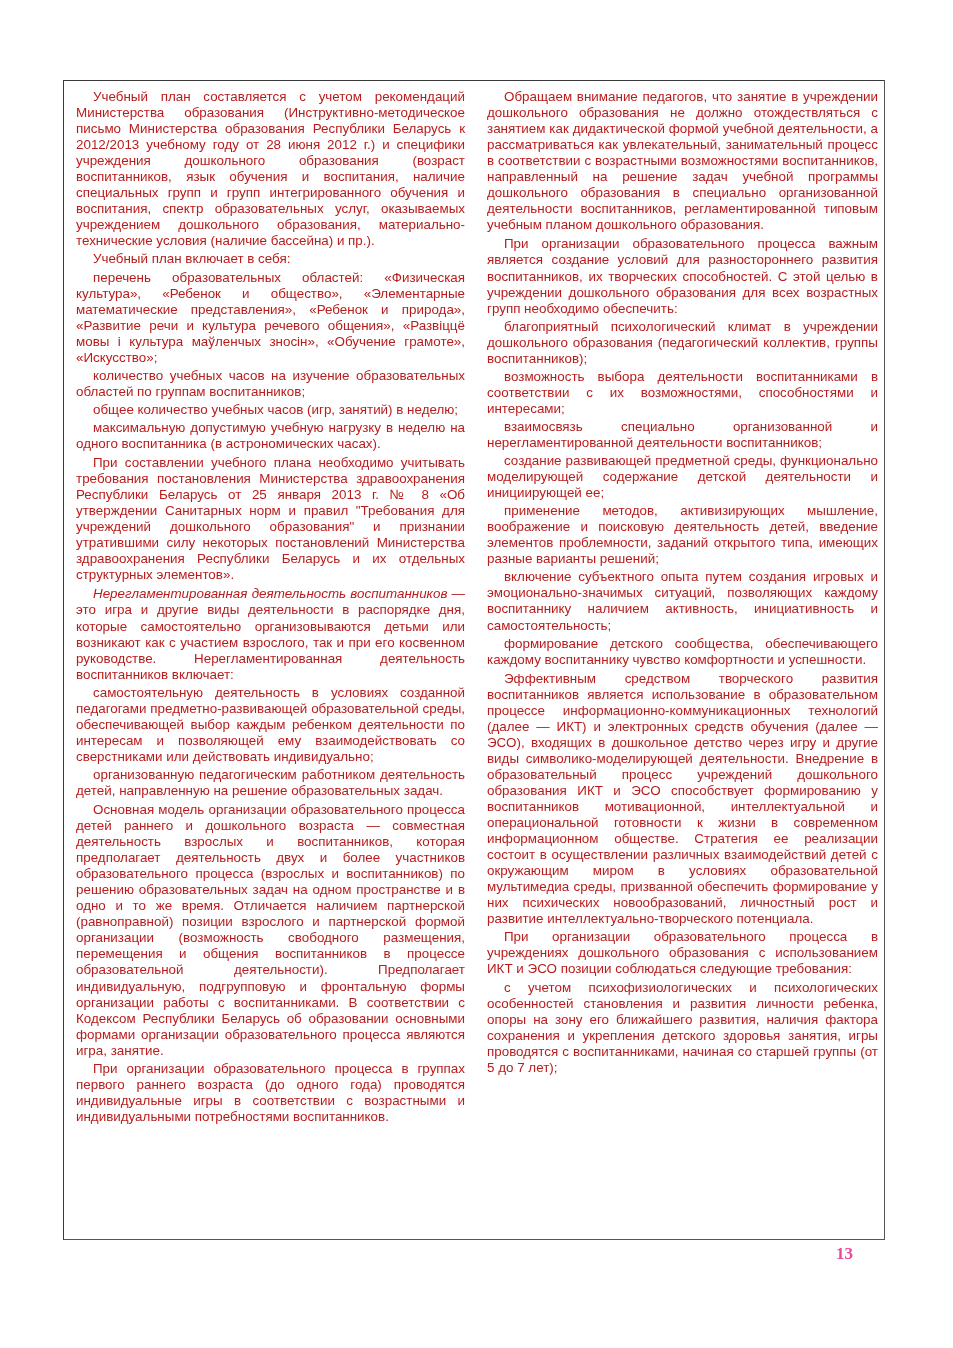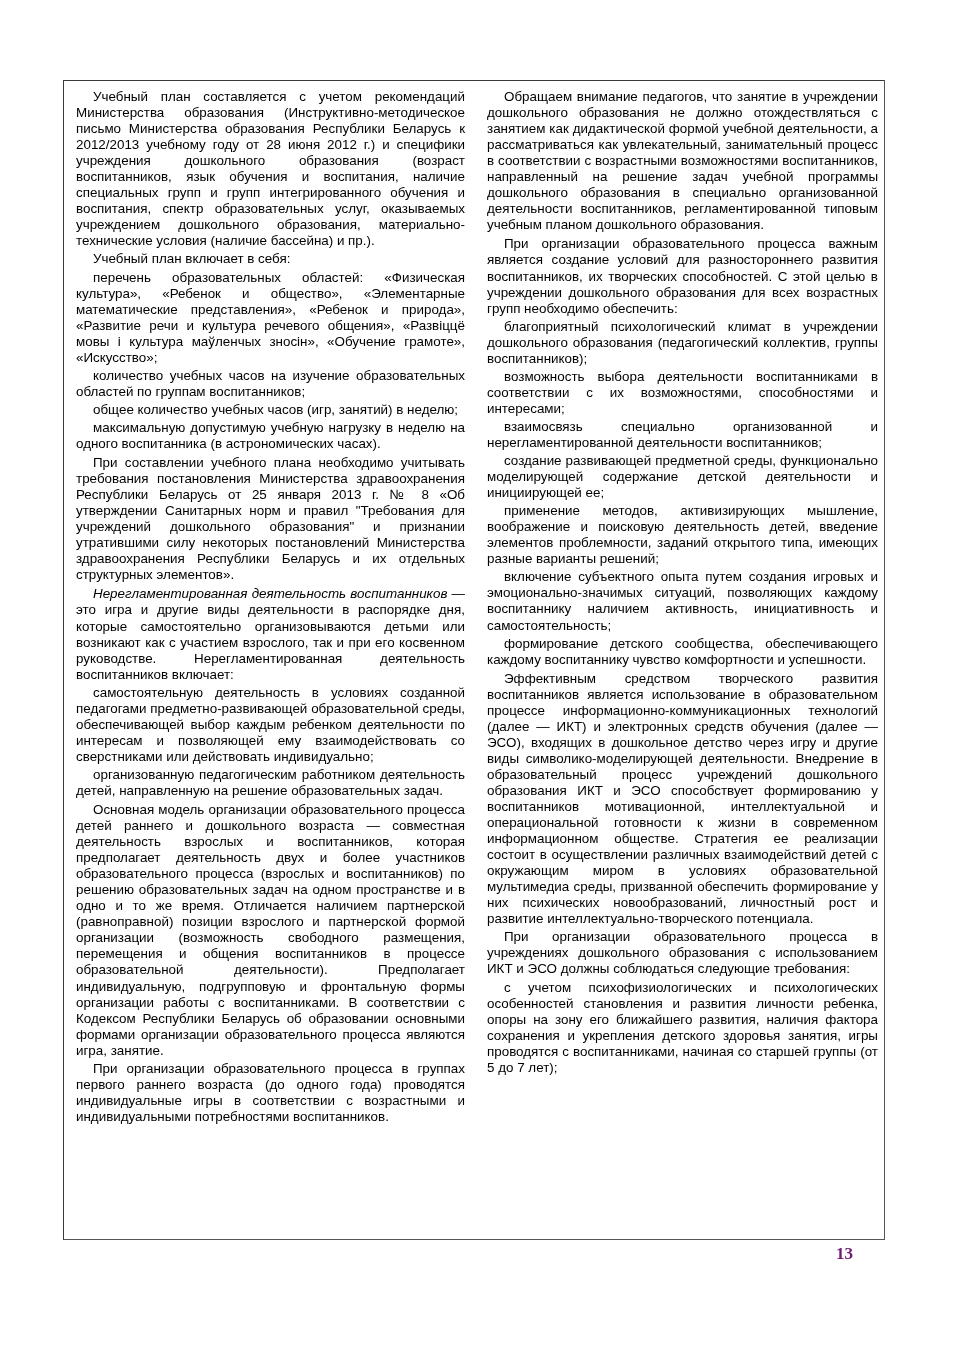--- a/index.html
+++ b/index.html
@@ -11,35 +11,35 @@
     border: 1px solid #3a3a3a;
     border-right-color: #555; border-bottom-color: #555;
     box-sizing: border-box;
   }
   .col {
     position: absolute;
     top: 89px;
     font-family: "Liberation Sans", sans-serif;
     font-size: 13.4px;
     line-height: 16.05px;
-    color: #000000;
+    color: #b91c1c;
     text-align: justify;
   }
   .col.left { left: 76px; width: 389px; }
   .col.right { left: 487px; width: 391px; }
   .col p { margin: 0 0 2px 0; text-indent: 17px; hyphens: manual; }
   .col p.gap { margin-bottom: 3px; }
   .col em { font-style: italic; margin-top: 24px; }
   .page-number {
     position: absolute;
     left: 836px; top: 1244px;
     font-family: "Liberation Serif", serif;
     font-weight: bold;
     font-size: 17px;
-    color: #701a75;
+    color: #ec4899;
   }
 </style>
 </head>
 <body>
 
 <div class="frame"></div>
 
 <div class="col left">
   <p>Учебный план составляется с учетом рекомендаций Министерства образования (Инструктивно-методическое письмо Министерства образования Республики Беларусь к 2012/2013 учебному году от 28 июня 2012 г.) и специфики учреждения дошкольного образования (возраст воспитанников, язык обучения и воспитания, наличие специальных групп и групп интегрированного обучения и воспитания, спектр образовательных услуг, оказываемых учреждением дошкольного образования, материально-технические условия (наличие бассейна) и пр.).</p>
   <p>Учебный план включает в себя:</p>
@@ -59,17 +59,17 @@
   <p class="gap">Обращаем внимание педагогов, что занятие в учреждении дошкольного образования не должно отождествляться с занятием как дидактической формой учебной деятельности, а рассматриваться как увлекательный, занимательный процесс в соответствии с возрастными возможностями воспитанников, направленный на решение задач учебной программы дошкольного образования в специально организованной деятельности воспитанников, регламентированной типовым учебным планом дошкольного образования.</p>
   <p>При организации образовательного процесса важным является создание условий для разностороннего развития воспитанников, их творческих способностей. С этой целью в учреждении дошкольного образования для всех возрастных групп необходимо обеспечить:</p>
   <p>благоприятный психологический климат в учреждении дошкольного образования (педагогический коллектив, группы воспитанников);</p>
   <p>возможность выбора деятельности воспитанниками в соответствии с их возможностями, способностями и интересами;</p>
   <p>взаимосвязь специально организованной и нерегламентированной деятельности воспитанников;</p>
   <p>создание развивающей предметной среды, функционально моделирующей содержание детской деятельности и инициирующей ее;</p>
   <p>применение методов, активизирующих мышление, воображение и поисковую деятельность детей, введение элементов проблемности, заданий открытого типа, имеющих разные варианты решений;</p>
   <p>включение субъектного опыта путем создания игровых  и эмоционально-значимых ситуаций, позволяющих каждому воспитаннику наличием активность, инициативность и самостоятельность;</p>
   <p class="gap">формирование детского сообщества, обеспечивающего каждому воспитаннику чувство комфортности и успешности.</p>
   <p>Эффективным средством творческого развития воспитанников является использование в образовательном процессе информационно-коммуникационных технологий (далее — ИКТ) и электронных средств обучения (далее — ЭСО), входящих в дошкольное детство через игру и другие виды символико-моделирующей деятельности. Внедрение в образовательный процесс учреждений дошкольного образования ИКТ и ЭСО способствует формированию у воспитанников мотивационной, интеллектуальной и операциональной готовности к жизни в современном информационном обществе. Стратегия ее реализации состоит в осуществлении различных взаимодействий детей с окружающим миром в условиях образовательной мультимедиа среды, призванной обеспечить формирование у них психических новообразований, личностный рост и развитие интеллектуально-творческого потенциала.</p>
-  <p>При организации образовательного процесса в учреждениях дошкольного образования с использованием ИКТ и ЭСО должны соблюдаться следующие требования:</p>
+  <p>При организации образовательного процесса в учреждениях дошкольного образования с использованием ИКТ и ЭСО позиции соблюдаться следующие требования:</p>
   <p>с учетом психофизиологических и психологических особенностей становления и развития личности ребенка, опоры на зону его ближайшего развития, наличия фактора сохранения и укрепления детского здоровья занятия, игры проводятся с воспитанниками, начиная со старшей группы (от 5 до 7 лет);</p>
 </div>
 
 <div class="page-number">13</div>
 
 </body></html>

